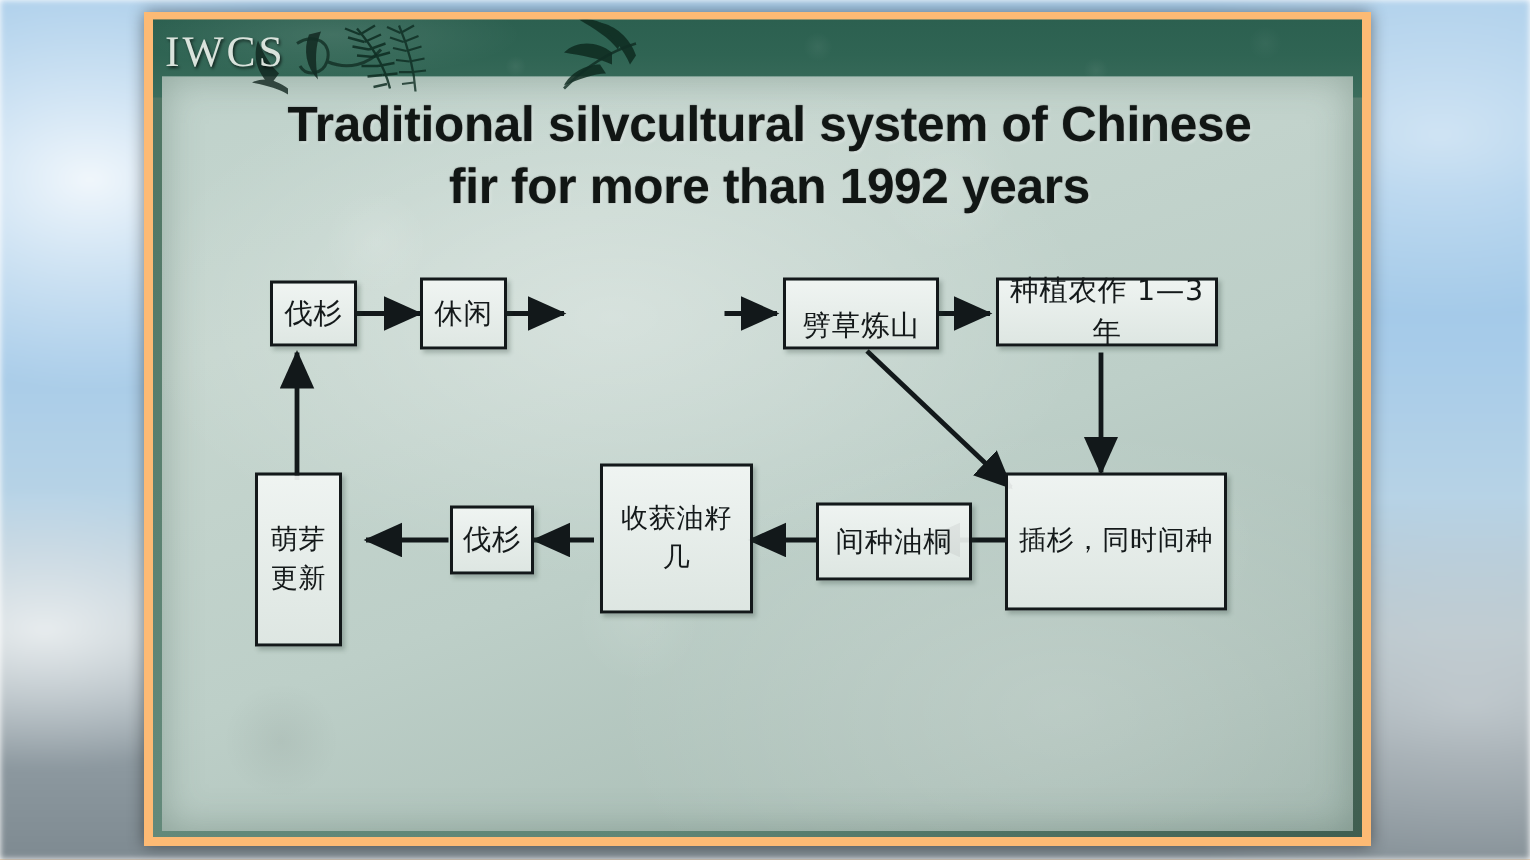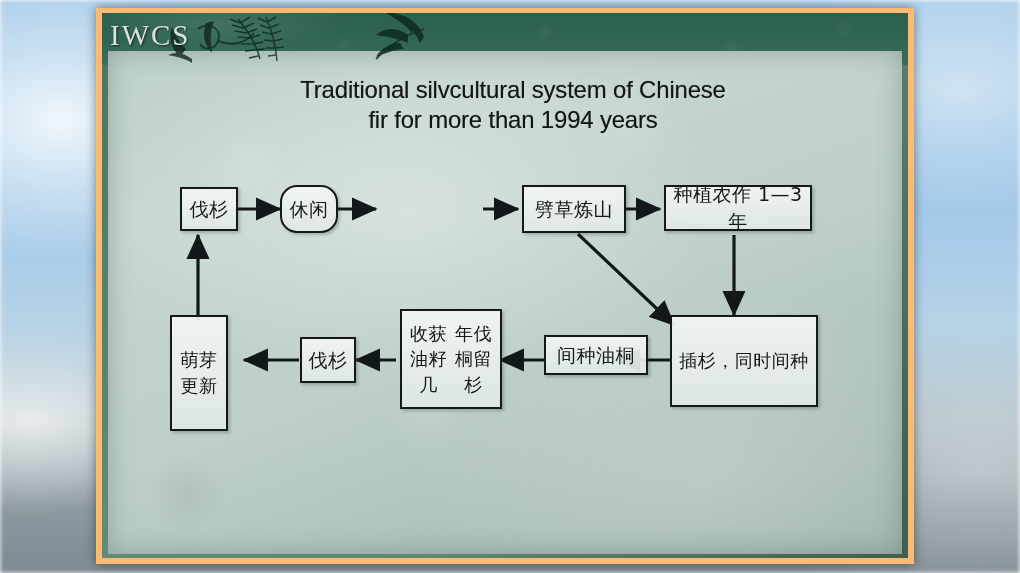--- a/index.html
+++ b/index.html
@@ -82,23 +82,23 @@
       radial-gradient(circle 50px at 18% 22%, rgba(255,255,255,.12), transparent 70%),
       radial-gradient(circle 70px at 66% 14%, rgba(255,255,255,.10), transparent 70%),
       radial-gradient(circle 60px at 40% 72%, rgba(255,255,255,.09), transparent 70%),
       radial-gradient(circle 80px at 85% 62%, rgba(255,255,255,.07), transparent 70%),
       radial-gradient(circle 55px at 10% 88%, rgba(0,0,0,.05), transparent 70%);
     pointer-events:none;
   }
 
   
   #title {
-    position: absolute; left: 40px; top: 24px; width: 730px;
+    position: absolute; left: 40px; top: 12px; width: 730px;
     text-align: center;
-    font-size: 24px; font-weight: normal; line-height: 1.24;
+    font-size: 33px; font-weight: bold; line-height: 1.24;
     color: #111614;
     letter-spacing: -.2px;
     text-shadow: 1px 1px 2px rgba(255,255,255,.35), 0 0 1px rgba(0,0,0,.5);
     z-index: 7;
   }
 
   
   #chart { position: absolute; left: 0; top: 16px; width: 794px; height: 503px; }
 
   .node {
@@ -163,21 +163,21 @@
       </g>
       <g stroke="#0f2a21" stroke-width="1.8" fill="none" opacity="0.85">
         <path d="M214 46 C226 34 242 22 262 16"></path>
       </g>
     </svg>
 
     <div id="slide-body">
 
       <div id="title">
         <div>Traditional silvcultural system of Chinese</div>
-        <div>fir for more than 1994 years</div>
+        <div>fir for more than 1992 years</div>
       </div>
 
       <div id="chart">
 
         <svg id="edges" viewBox="0 0 794 503">
           <defs>
             <marker id="ar" markerWidth="9" markerHeight="9" refX="7.5" refY="3.6" orient="auto" markerUnits="strokeWidth">
               <path d="M0,0 L8,3.6 L0,7.2 z" fill="#12181a"></path>
             </marker>
           </defs>
@@ -198,44 +198,43 @@
             <line x1="191" y1="293" x2="136" y2="293"></line>
 
             <line x1="90" y1="253" x2="90" y2="168"></line>
           </g>
         </svg>
 
         <div class="node" style="left:72px; top:120px; width:58px; height:44px;">
           <span>伐杉</span>
         </div>
 
-        <div class="node" style="left:172px; top:118px; width:58px; height:48px;border-radius:17px;">
+        <div class="node" style="left:172px; top:118px; width:58px; height:48px;">
           <span>休闲</span>
         </div>
 
 
-        <div class="node" style="left:414px; top:118px; width:104px; height:48px;">
+        <div class="node" style="left:414px; top:118px; width:104px; height:48px;align-items:flex-end;">
           <span>劈草炼山</span>
         </div>
 
         <div class="node" style="left:556px; top:118px; width:148px; height:46px;">
           <span>种植农作 1—3 年</span>
         </div>
 
         <div class="node two-line" style="left:562px; top:248px; width:148px; height:92px; flex-direction:column;">
           <span>插杉，同时间种</span>
         </div>
 
-        <div class="node" style="left:436px; top:268px; width:104px; height:40px;">
+        <div class="node" style="left:436px; top:268px; width:104px; height:52px;">
           <span>间种油桐</span>
         </div>
 
         <div class="node two-line" style="left:292px; top:242px; width:102px; height:100px; ">
           <span>收获油籽几</span>
-          <span>年伐桐留杉</span>
         </div>
 
         <div class="node" style="left:192px; top:270px; width:56px; height:46px;">
           <span>伐杉</span>
         </div>
 
         <div class="node two-line" style="left:62px; top:248px; width:58px; height:116px; flex-direction:column;">
           <span>萌芽</span>
           <span>更新</span>
         </div>

